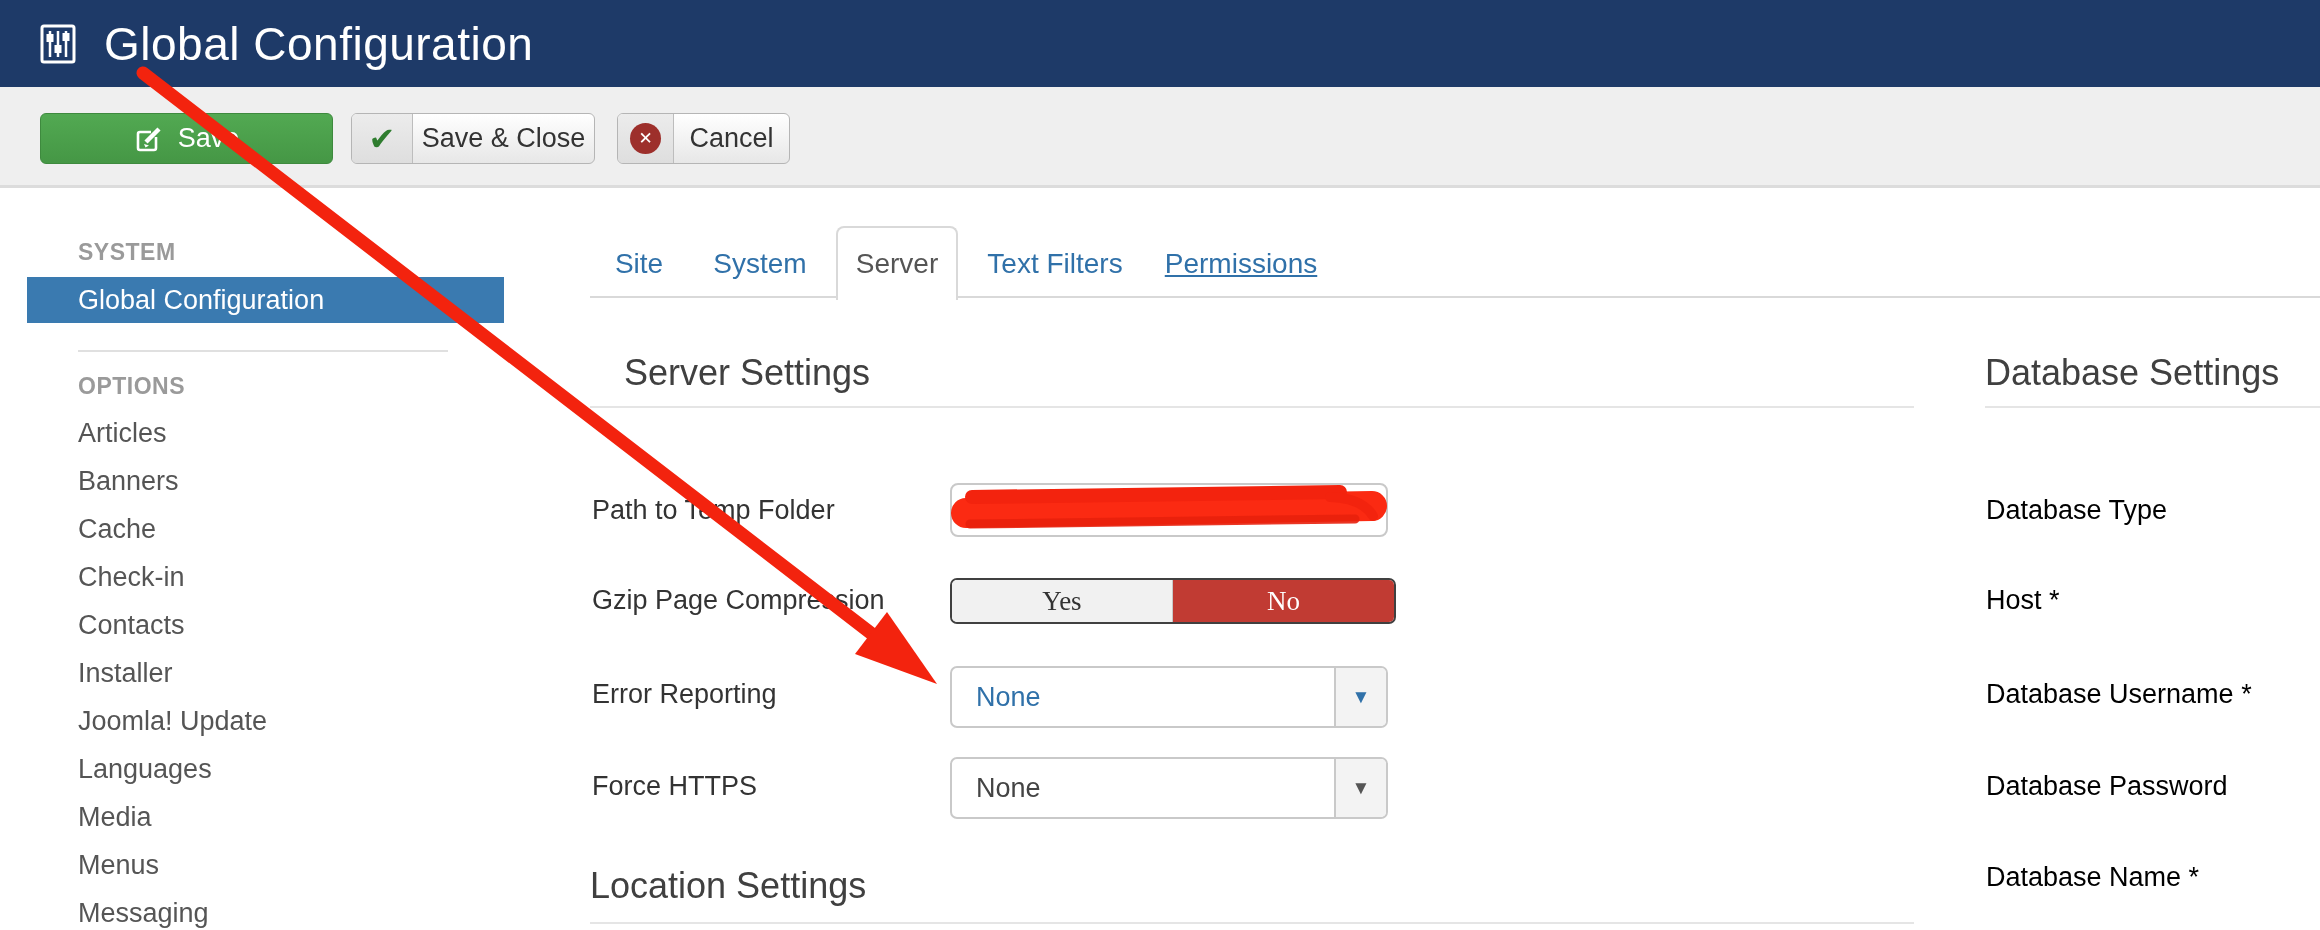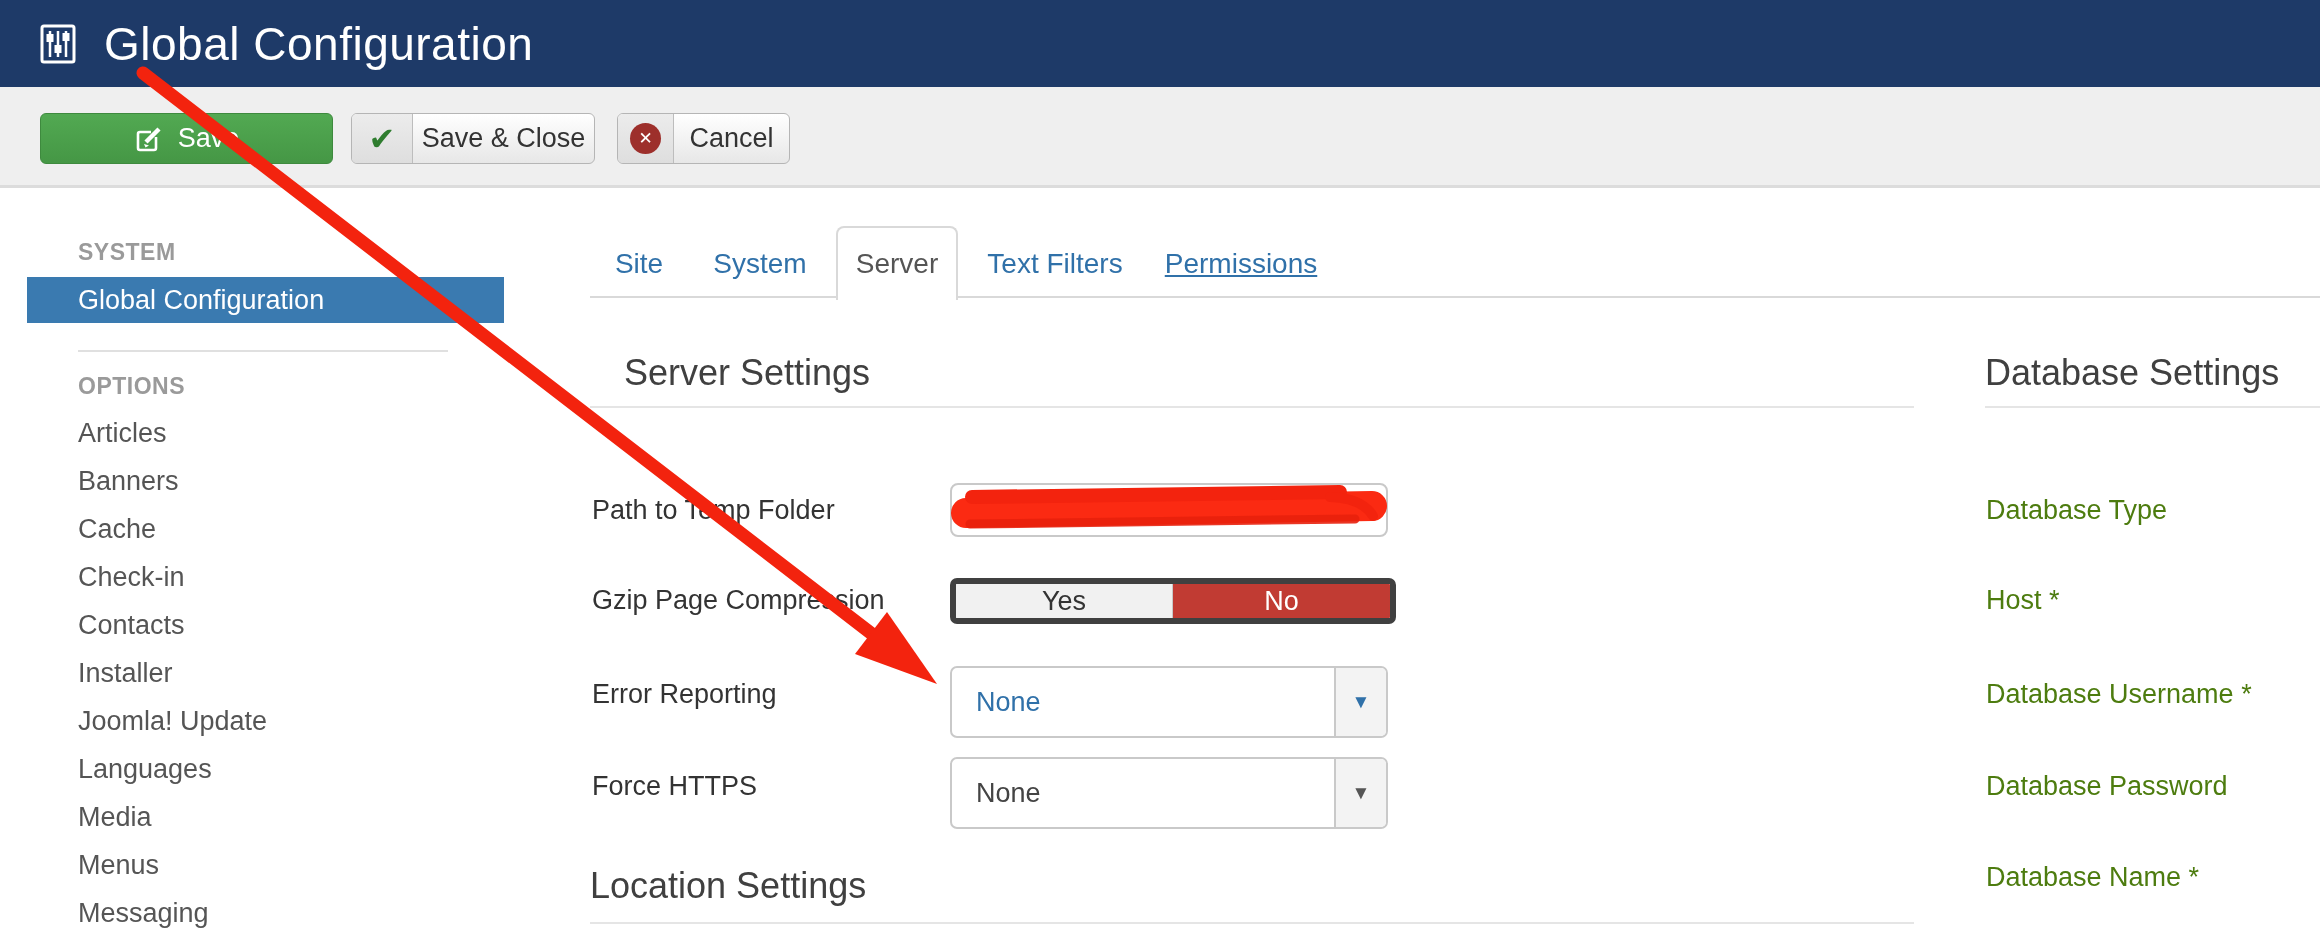--- a/index.html
+++ b/index.html
@@ -51,38 +51,38 @@
                 display:flex; align-items:center; justify-content:center; color:#555; font-size:28px; cursor:pointer; }
 
   
   .sec-h { position:absolute; color:#404040; font-size:36px; font-weight:400; height:44px; line-height:44px; }
   .sec-hr { position:absolute; height:2px; background:#e5e5e5; }
 
   
   .f-label { position:absolute; left:592px; height:30px; line-height:30px; color:#333; font-size:27px; }
   .f-input { position:absolute; left:950px; width:438px; height:54px; background:#fff;
              border:2px solid #c9c9c9; border-radius:8px; }
-  .f-select { position:absolute; left:950px; width:438px; height:72px; background:#fff;
+  .f-select { position:absolute; left:950px; width:438px; height:62px; background:#fff;
               border:2px solid #c9c9c9; border-radius:7px; display:flex; align-items:center; cursor:pointer; }
   .f-select .val { flex:1; padding-left:24px; font-size:27px; }
   .f-select .caret { width:52px; height:100%; background:#f3f3f3; border-left:2px solid #c9c9c9;
                      border-radius:0 5px 5px 0; display:flex; align-items:center; justify-content:center;
                      font-size:19px; }
   .val-blue { color:#3071a9; } .val-dark { color:#444; }
   .caret-blue { color:#3071a9; } .caret-dark { color:#555; }
 
   .toggle { position:absolute; left:950px; top:578px; width:446px; height:46px;
-            border:6px solid #404040; border-radius:7px; display:flex; overflow:hidden; }
+            border:2px solid #404040; border-radius:7px; display:flex; overflow:hidden;font-family:Liberation Serif, serif; }
   .toggle .opt { width:50%; display:flex; align-items:center; justify-content:center;
                  font-size:27px; cursor:pointer; }
   .opt-yes { background:#f1f1f1; color:#333; border-right:1px solid #c9c9c9; }
   .opt-no { background:#c13b33; color:#fff; }
 
   
-  .db-label { position:absolute; left:1986px; height:30px; line-height:30px; color:#4d7c0f; font-size:27px; }
+  .db-label { position:absolute; left:1986px; height:30px; line-height:30px; color:#000000; font-size:27px; }
 
   
   #annot { position:absolute; left:0; top:0; z-index:10; pointer-events:none; }
 </style>
 </head>
 <body>
 
 <div id="app">
 
   <div class="hdr">

